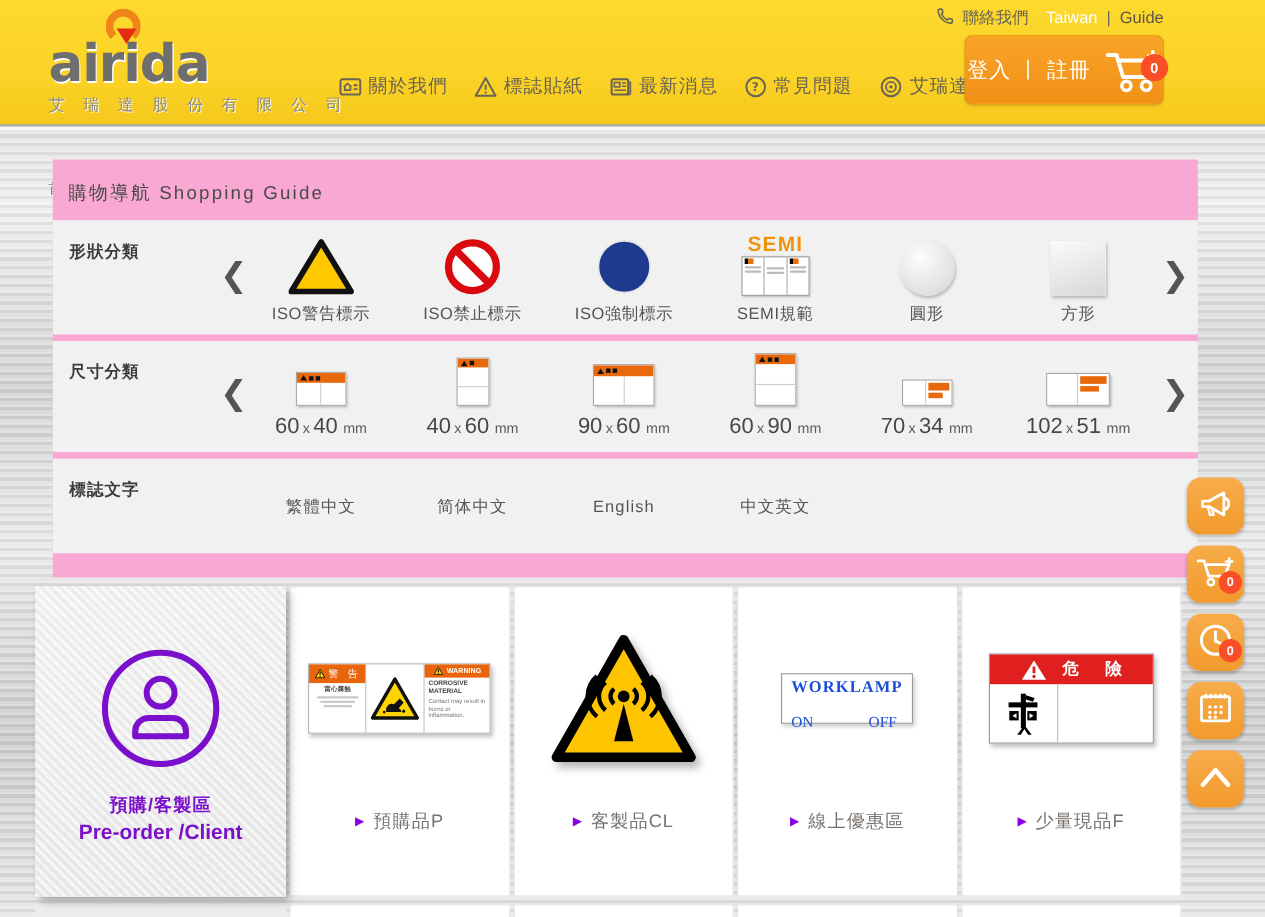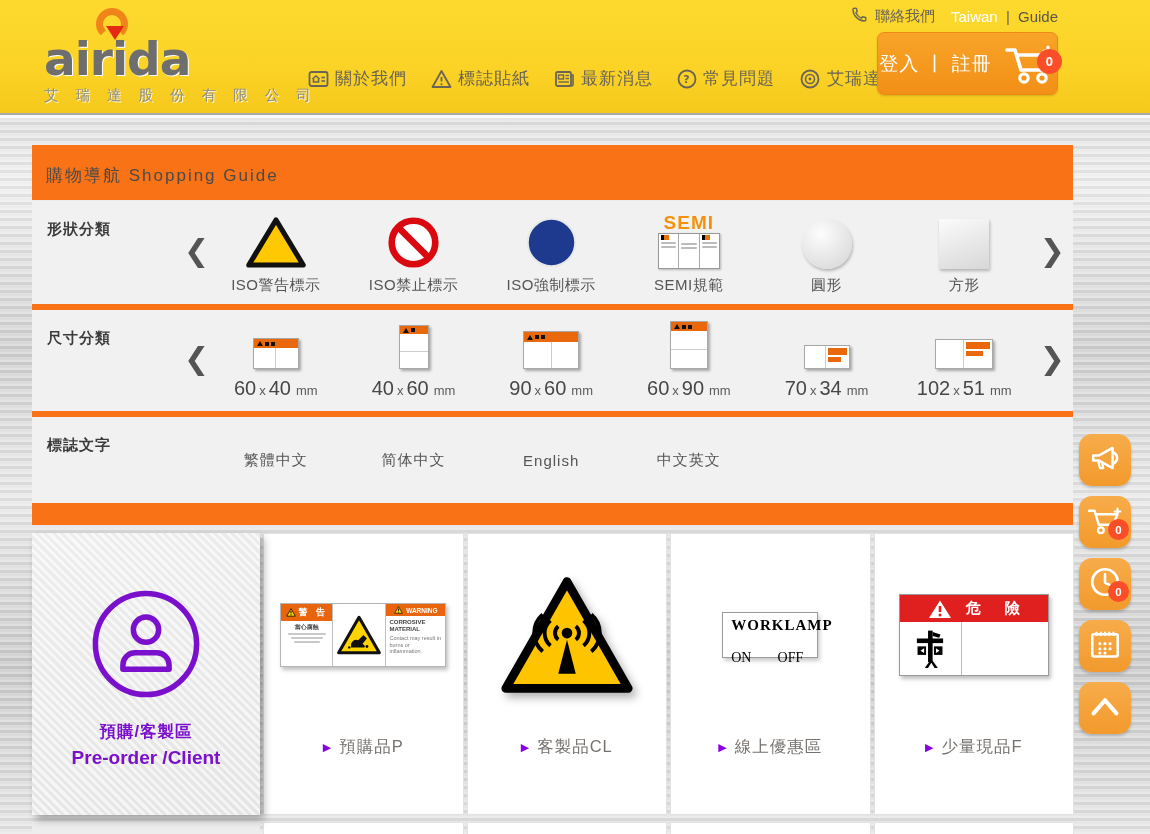--- a/index.html
+++ b/index.html
@@ -44,21 +44,21 @@
   .login-label { color:#fff; font-size:19px; letter-spacing:1px; white-space:nowrap; }
   .cart-wrap { position:relative; width:52px; height:44px; }
   .cart-badge { position:absolute; right:-6px; top:7px; width:25px; height:25px; border-radius:50%;
     background:#F94E28; color:#fff; font-size:13px; font-weight:bold; display:flex; align-items:center; justify-content:center; }
 
   
   .crumbs { position:absolute; left:44px; top:119px; font-size:12.5px; color:#7d7d7d; display:flex; gap:6px;margin-top:44px; }
   .crumbs .link { cursor:pointer; }
 
   
-  .card { position:absolute; left:32px; top:145px; width:1041px; height:380px; background:#f97316; }
+  .card { position:absolute; left:48px; top:145px; width:1041px; height:380px; background:#f9a8d4; }
   .card-title { padding:19px 16px 13px 14px; font-size:17px; color:#4a4a4a; letter-spacing:2px;
     border-bottom:1px solid #ececec; }
   .grow { position:relative; background:#f1f1f1; margin-bottom:6px; display:flex; align-items:center; }
   .grow.shape { height:103px; }
   .grow.size  { height:101px; }
   .grow.text  { height:86px; margin-bottom:0; }
   .grow-label { position:absolute; left:15px; top:19px; font-size:15px; font-weight:bold; color:#3b3b3b; letter-spacing:1px; }
   .chev { position:absolute; top:50%; transform:translateY(-58%); font-size:30px; font-weight:bold; color:#555; cursor:pointer; line-height:1; }
   .chev.left { left:152px; }
   .chev.right { right:8px; }
@@ -123,30 +123,30 @@
   .feat-text { margin-top:auto; margin-bottom:46px; text-align:center; }
   .feat-zh { font-size:16.5px; font-weight:bold; color:#7B10CC; letter-spacing:1px; }
   .feat-en { font-size:19px; font-weight:bold; color:#7B10CC; margin-top:4px; }
 
   
   .lab-corr { width:166px; height:64px; background:#fff; border:1px solid #b5b5b5; box-shadow:2px 3px 4px rgba(0,0,0,.25); display:flex; }
   .lc-col { display:flex; flex-direction:column; border-right:1px solid #c0c0c0; }
   .lc-col:last-child { border-right:none; }
   .lc-c1 { width:55px; } .lc-c2 { flex:1; align-items:center; justify-content:center; } .lc-c3 { width:62px; }
   .lc-hd { background:#E8650D; color:#fff; display:flex; align-items:center; justify-content:center; gap:3px; padding:2px 1px; }
-  .lc-hd .zh { font-size:9px; font-weight:bold; letter-spacing:3px; }
+  .lc-hd .zh { font-size:9px; font-weight:normal; letter-spacing:3px; }
   .lc-hd .en { font-size:6.5px; font-weight:bold; }
   .lc-body { flex:1; padding:3px 3px; display:flex; flex-direction:column; align-items:center; gap:2px; }
   .lc-t2 { font-size:6px; font-weight:bold; color:#444; line-height:7px; text-align:left; }
   .lc-t3 { font-size:5.5px; color:#777; line-height:6.5px; text-align:left; }
   .lc-line { height:2px; width:38px; background:#c9c9c9; border-radius:1px; }
 
   
-  .lab-work { width:96px; height:46px; background:#fff; border:1px solid #9a9a9a; box-shadow:2px 3px 4px rgba(0,0,0,.2);
-    font-family:"Liberation Serif",serif; color:#000000; padding:4px 8px 0; }
+  .lab-work { width:120px; height:46px; background:#fff; border:1px solid #9a9a9a; box-shadow:2px 3px 4px rgba(0,0,0,.2);
+    font-family:"Liberation Serif",serif; color:#1d4ed8; padding:4px 8px 0; }
   .lw-1 { font-size:15px; font-weight:bold; letter-spacing:1px; }
   .lw-2 { display:flex; justify-content:space-between; font-size:14px; font-weight:normal; margin-top:16px; padding-right:6px; }
 
   
   .lab-danger { width:150px; height:82px; background:#fff; border:1px solid #9a9a9a; box-shadow:2px 3px 4px rgba(0,0,0,.25); display:flex; flex-direction:column; }
   .ld-hd { height:27px; background:#E01F1F; display:flex; align-items:center; justify-content:center; gap:14px; }
   .ld-hd .zh { color:#fff; font-size:15px; font-weight:bold; letter-spacing:10px; margin-right:-10px; }
   .ld-bd { flex:1; display:flex; }
   .ld-left { width:62px; border-right:1px solid #bbb; display:flex; align-items:center; justify-content:center; }
   .ld-right { flex:1; display:flex; flex-direction:column; align-items:center; justify-content:center; gap:2px; padding:2px; }

